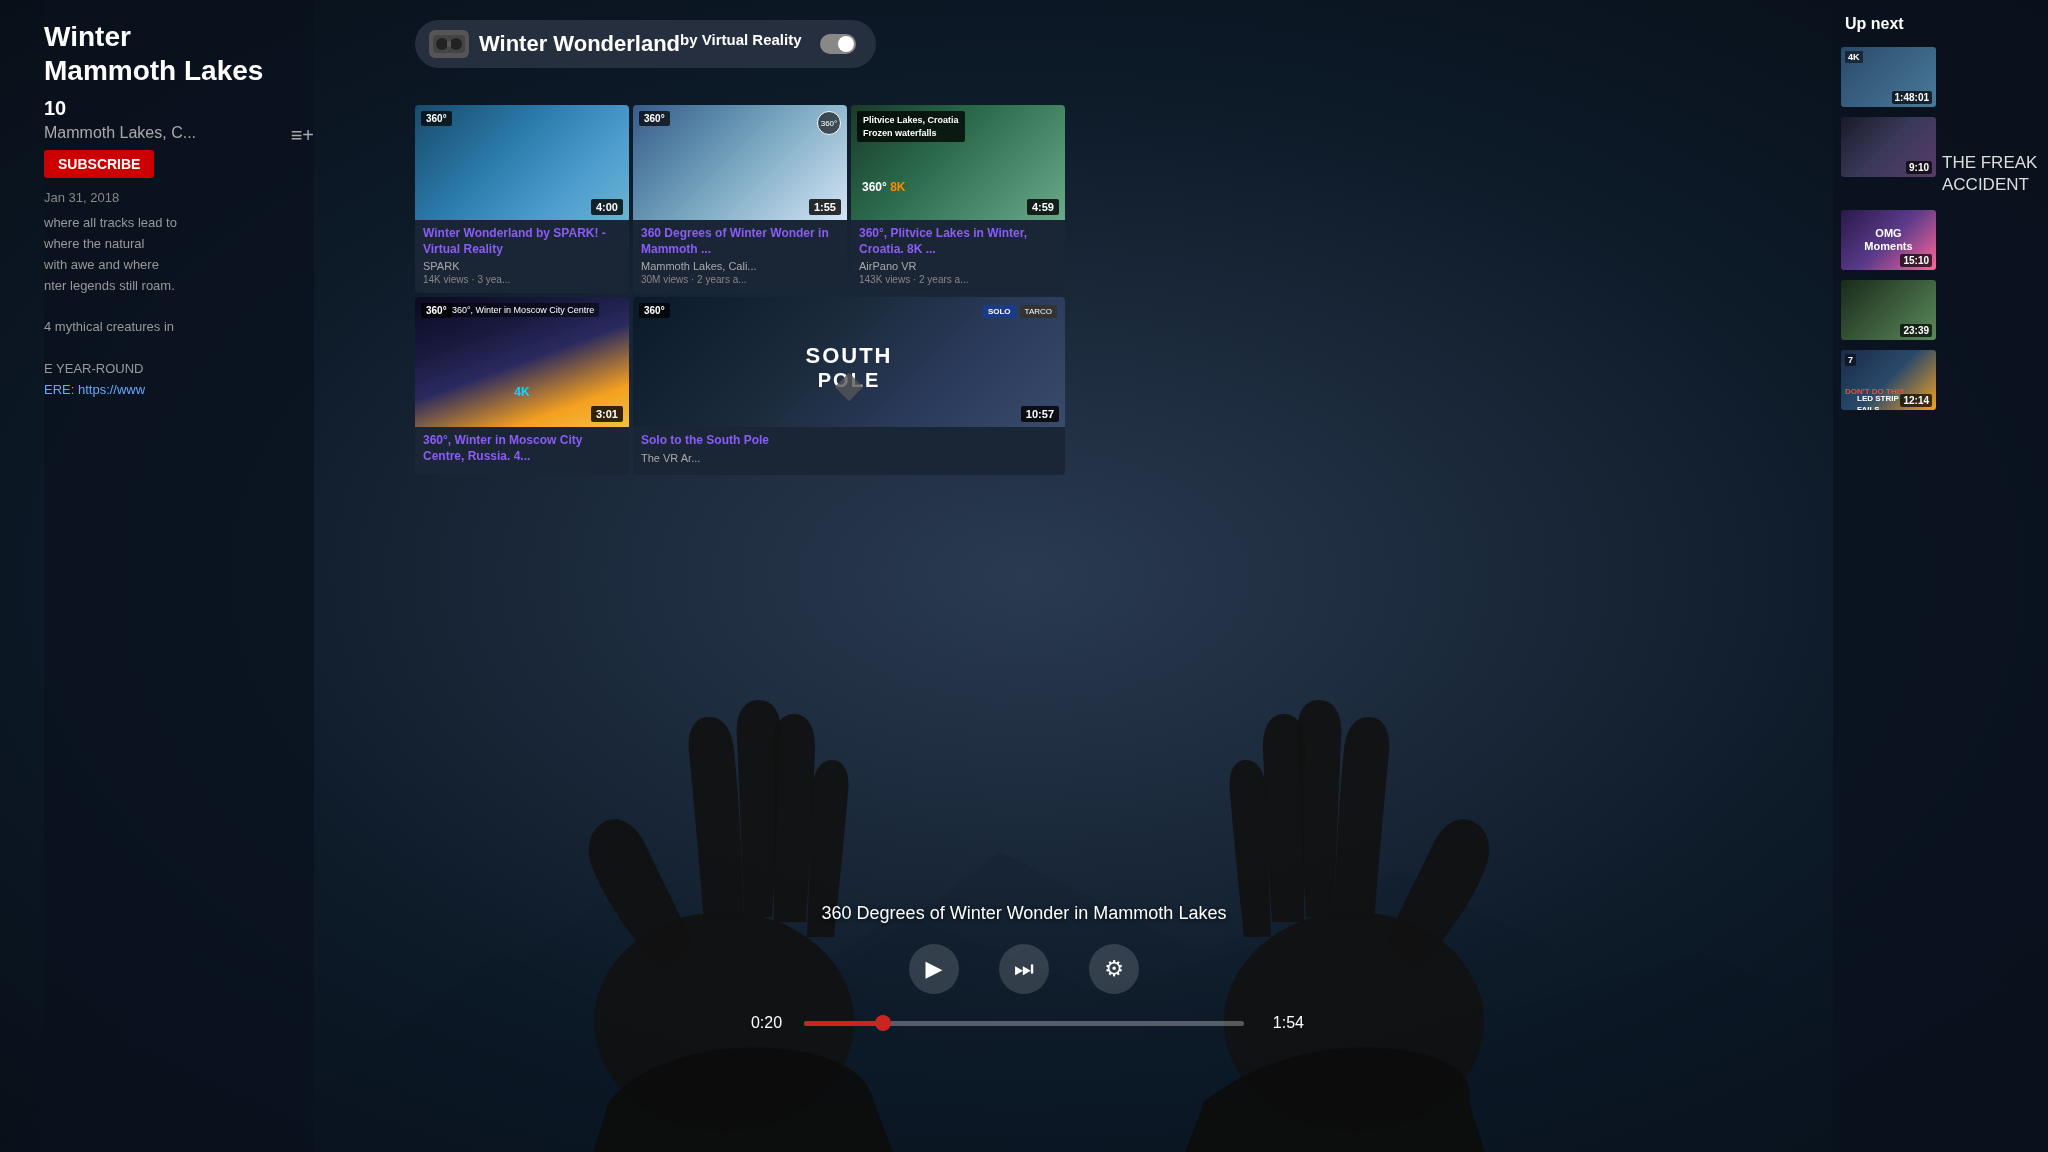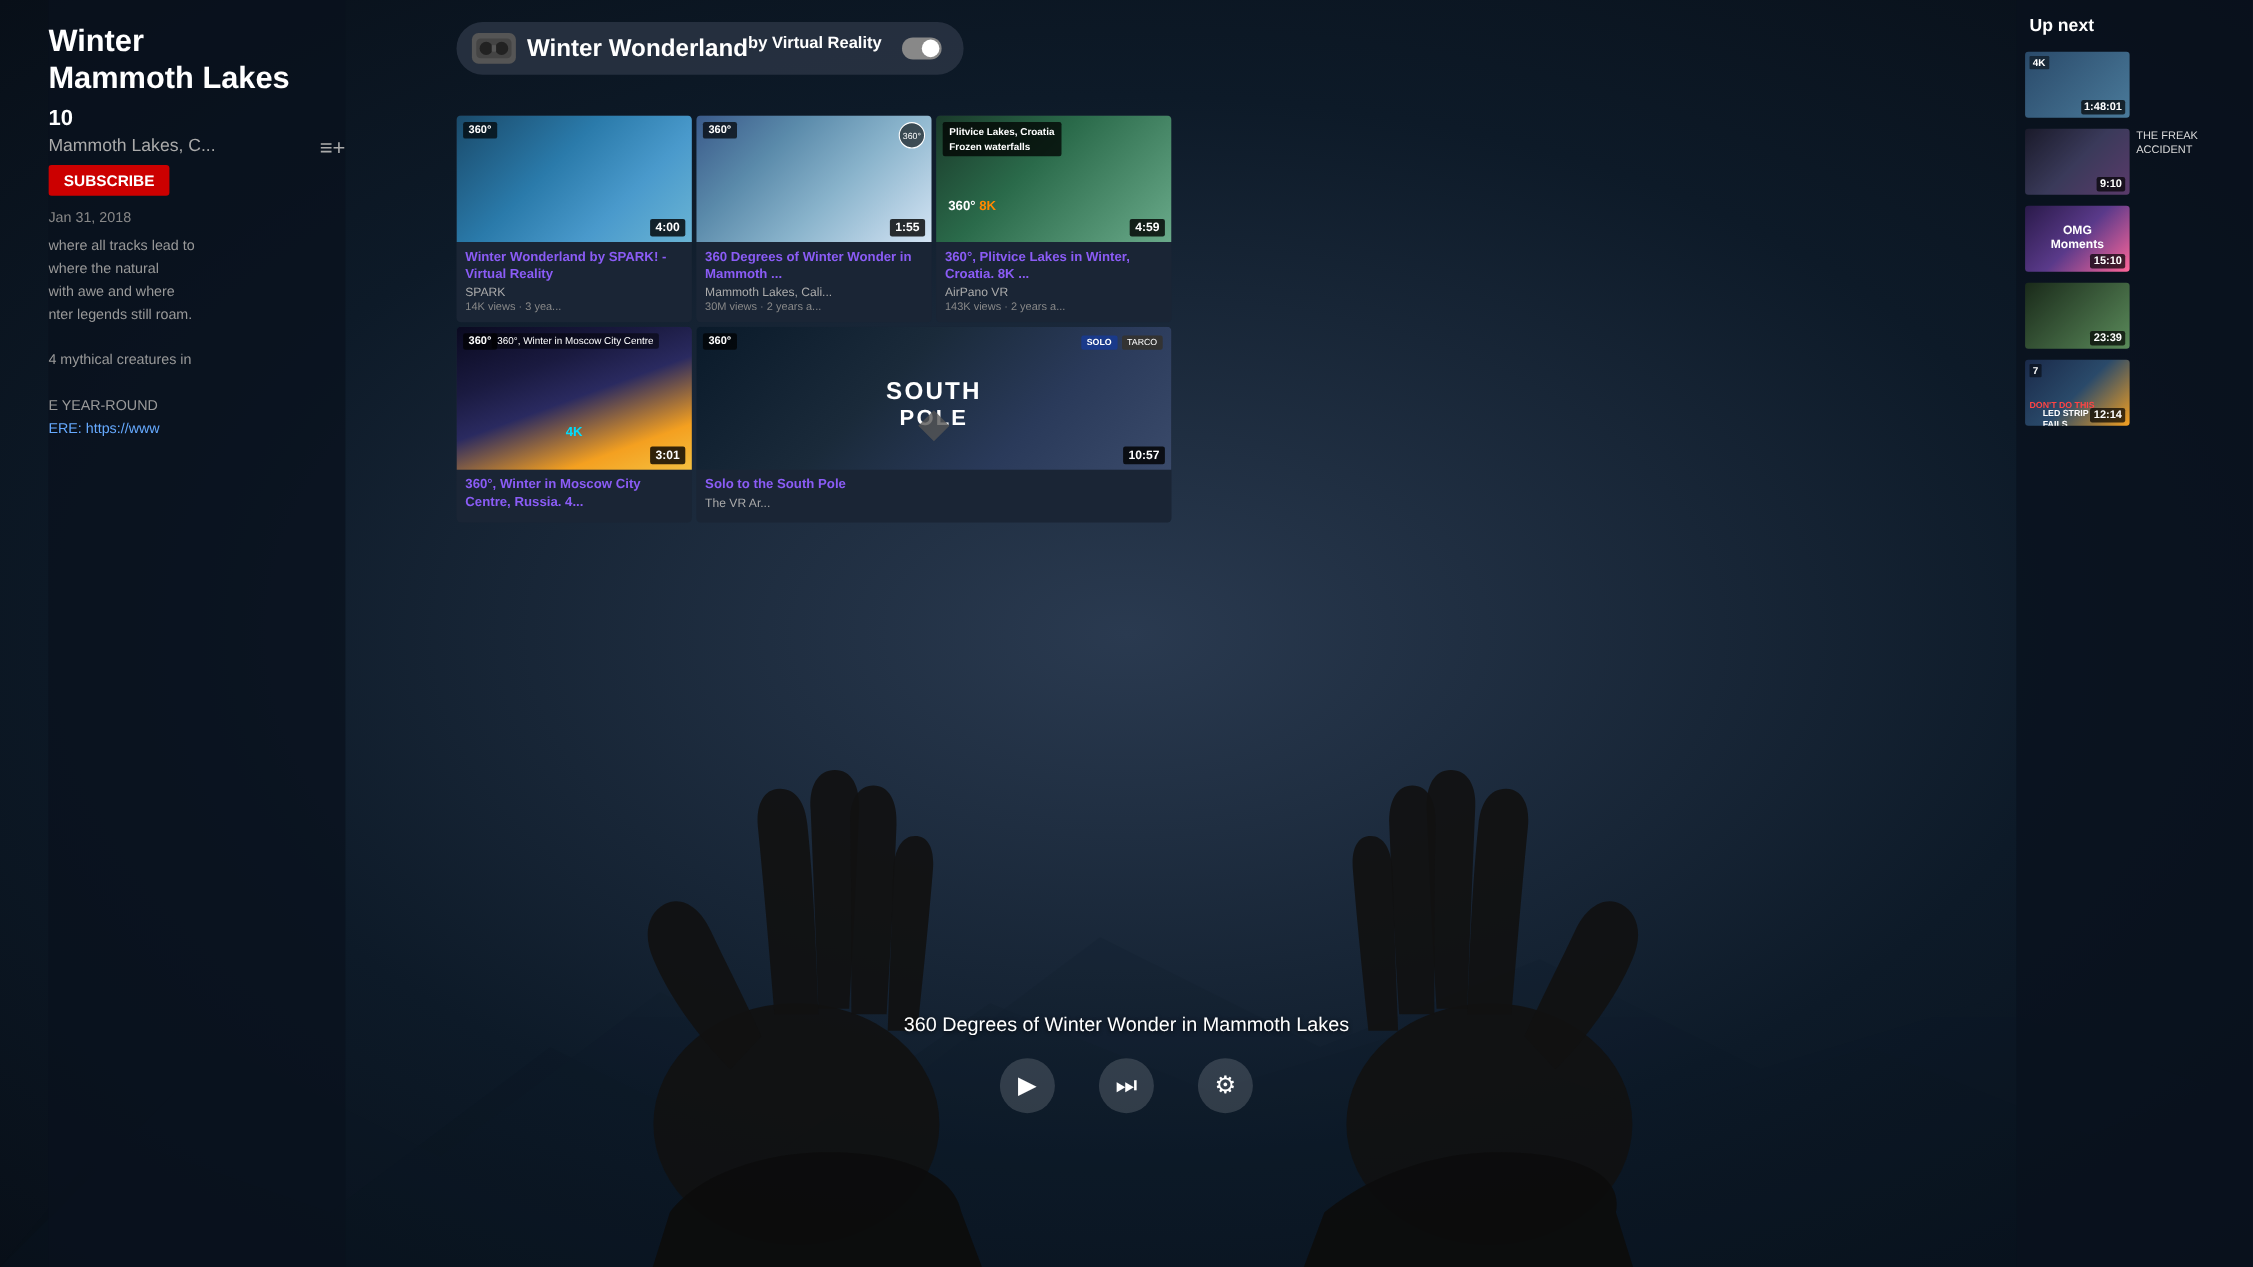--- a/index.html
+++ b/index.html
@@ -491,23 +491,24 @@
       padding: 1px 3px;
       border-radius: 2px;
     }
 
     .right-video-info {
       flex: 1;
     }
 
     .right-video-title {
       color: #ddd;
-      font-size: 10px;
+      font-size: 17px;
       line-height: 1.3;
       margin-bottom: 4px;
+      margin-top: 35px;
     }
 
     
     .hands-overlay {
       position: absolute;
       bottom: 0;
       left: 50%;
       transform: translateX(-50%);
       width: 900px;
       height: 600px;
@@ -663,20 +664,28 @@
       <span class="ctrl-icon">▶</span>
     </button>
     <button class="ctrl-btn">
       <span class="ctrl-icon">⏭</span>
     </button>
     <button class="ctrl-btn">
       <span class="ctrl-icon">⚙</span>
     </button>
   </div>
 
+  <div class="progress-bar-container">
+    <span class="time-label">0:20</span>
+    <div class="progress-track">
+      <div class="progress-fill" style="width: 18%;"></div>
+      <div class="progress-handle" style="left: calc(18% - 8px);"></div>
+    </div>
+    <span class="time-label time-label-end">1:54</span>
+  </div>
 </div>
 
 <div class="right-sidebar">
   <div class="right-header">Up next</div>
 
   <div class="right-video-item">
     <div class="right-thumb right-thumb-4k">
       <span class="right-thumb-label">4K</span>
       <span class="right-thumb-duration">1:48:01</span>
     </div>

